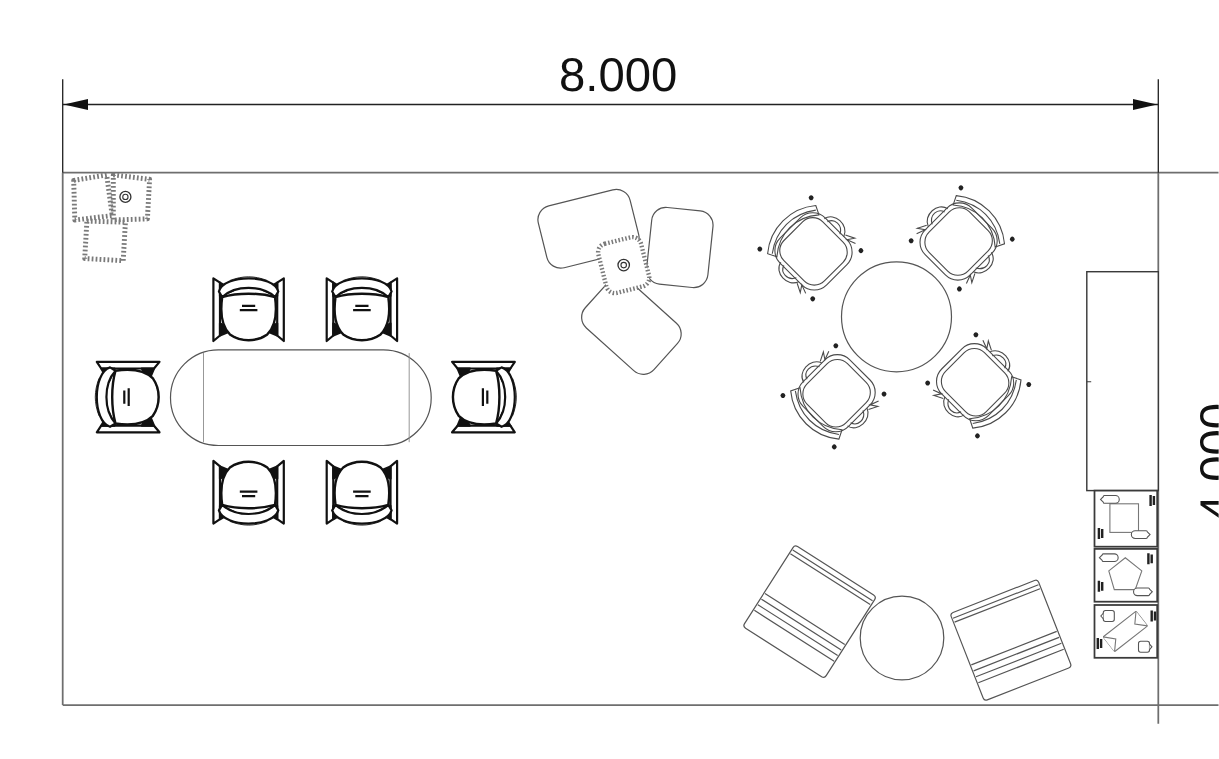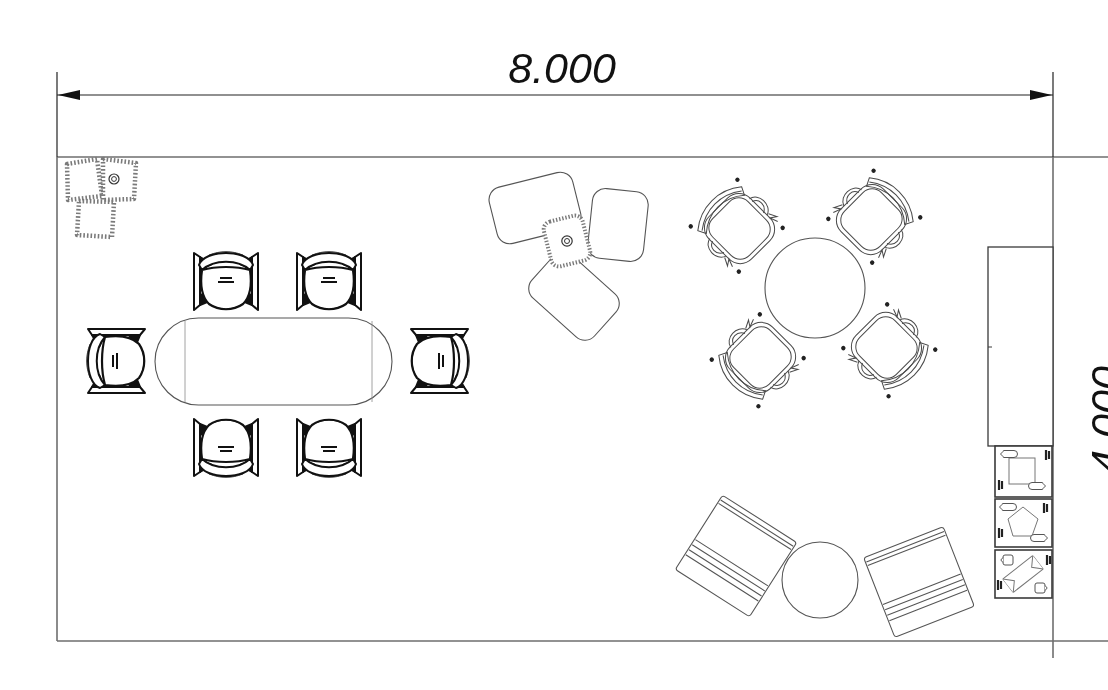--- a/index.html
+++ b/index.html
@@ -1,17 +1,17 @@
 <!DOCTYPE html>
 <html><head>
 <meta charset="utf-8">
 <style>
   html,body{margin:0;padding:0;background:#fff;}
   body{width:1108px;height:690px;overflow:hidden;font-family:"Liberation Sans",sans-serif;}
-  .plan{position:relative;width:975px;height:690px;background:#fff;font-style:italic;}
+  .plan{position:relative;width:975px;height:690px;background:#fff;}
   svg{display:block;}
   text{font-family:"Liberation Sans","DejaVu Sans",sans-serif;}
   .dim-text{fill:#111;font-size:43px;}
   .wall{stroke:#6e6e6e;stroke-width:1.6;fill:none;}
   .dimline{stroke:#222;stroke-width:1.2;fill:none;}
   .thin{stroke:#555;stroke-width:1.1;fill:#fff;}
   .thinner{stroke:#8a8a8a;stroke-width:0.8;fill:none;}
   .pouf{fill:#fff;stroke:#7a7a7a;stroke-width:4.5;stroke-dasharray:1.6 2;stroke-linejoin:round;}
   .hatchbox{fill:#fff;stroke:#7a7a7a;stroke-width:4;stroke-dasharray:1.4 1.8;stroke-linejoin:round;}
   .binbox{fill:#fff;stroke:#3a3a3a;stroke-width:1.6;}

